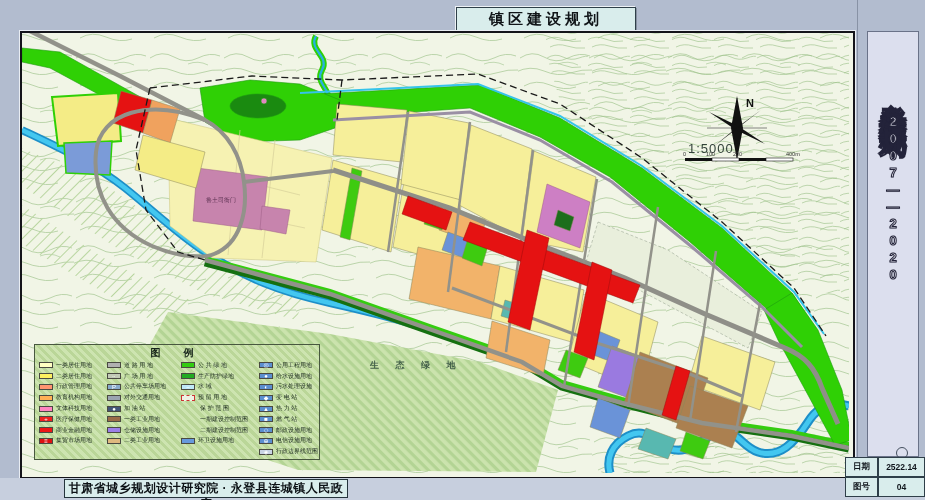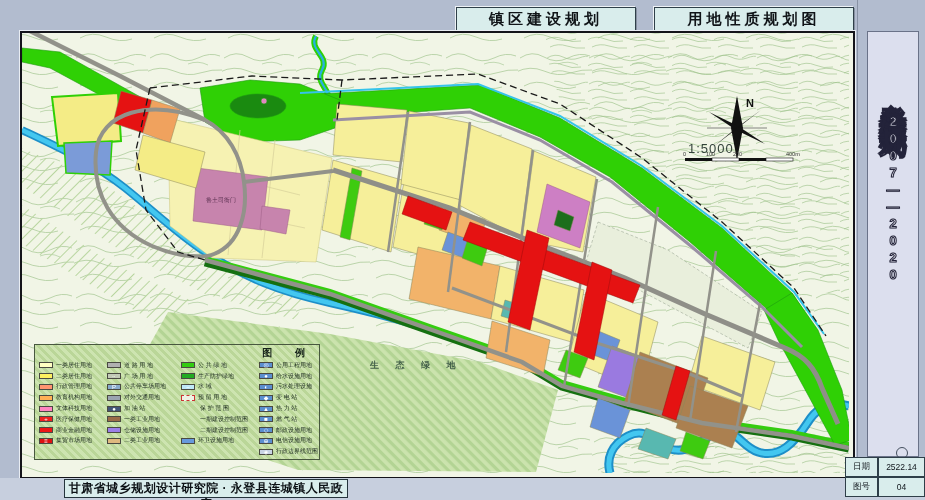--- a/index.html
+++ b/index.html
@@ -17,21 +17,21 @@
 
   
   .map-frame{position:absolute;left:20px;top:31px;width:831px;height:444px;
     border:2px solid #14141a;box-shadow:0 0 0 1px #e9edf3;background:#f1f5e6;overflow:hidden;}
   .map-frame svg{position:absolute;left:0;top:0;}
 
   
   .legend{position:absolute;left:12px;top:311px;width:286px;height:116px;
     background:repeating-linear-gradient(45deg,#cde4b0 0 3px,#bad698 3px 6px);
     border:1px solid #48583f;box-sizing:border-box;padding:1px 4px;}
-  .legend-title{font-size:10px;font-weight:bold;color:#16231a;text-align:right;
+  .legend-title{font-size:10px;font-weight:bold;color:#16231a;text-align:center;
     letter-spacing:10px;height:14px;line-height:14px;}
   .legend-cols{display:flex;}
   .lg-col{flex:0 0 auto;}
   .lg-col0{width:68px;} .lg-col1{width:74px;} .lg-col2{width:78px;} .lg-col3{width:66px;}
   .lg-row{display:flex;align-items:center;gap:3px;height:10.8px;}
   .lg-swatch{position:relative;width:14px;height:6px;flex:0 0 auto;
     border:0.5px solid #4a4a42;box-sizing:border-box;}
   .lg-swatch i{position:absolute;left:0;right:0;top:-2px;bottom:0;font-style:normal;
     color:#fff;font-size:6px;line-height:8px;text-align:center;}
   .lg-line{width:16px;height:0;border:none!important;border-top:2px dashed #c00;}
@@ -53,29 +53,28 @@
 
   
   .bottom-strip{position:absolute;left:0;top:478px;width:925px;height:22px;background:#c7cfde;}
   .credit-box{position:absolute;left:64px;top:479px;width:284px;height:19px;
     background:#d9edec;border:1.5px solid #25343c;box-sizing:border-box;
     font-size:12px;font-weight:bold;color:#0d1216;text-align:center;line-height:16px;
     letter-spacing:0.5px;z-index:4;}
   .info-table{position:absolute;left:845px;top:457px;width:80px;height:41px;
     display:grid;grid-template-columns:33px 47px;grid-template-rows:20px 20px;z-index:4;}
   .info-cell{background:#d9edec;border:1px solid #2f3f49;box-sizing:border-box;
-    font-size:8.5px;font-weight:normal;color:#10161c;display:flex;align-items:center;justify-content:center;}
+    font-size:8.5px;font-weight:bold;color:#10161c;display:flex;align-items:center;justify-content:center;}
 </style>
 </head>
 <body>
 
 <div class="stage">
 
   <div class="title-box left">镇区建设规划</div>
-  <div class="title-box right">用地性质规划图</div>
 
   <div class="map-frame">
     <svg width="827" height="440" viewBox="22 33 827 440" xmlns="http://www.w3.org/2000/svg">
       <defs>
         <pattern id="topo" width="74" height="48" patternUnits="userSpaceOnUse">
           <path d="M2 10 Q14 2 26 9 T50 10 T72 8" fill="none" stroke="#a4c792" stroke-width="0.8"></path>
           <path d="M-2 24 Q12 17 26 23 T52 25 T76 22" fill="none" stroke="#a4c792" stroke-width="0.8"></path>
           <path d="M6 38 Q18 31 32 37 T58 39" fill="none" stroke="#a4c792" stroke-width="0.8"></path>
           <path d="M40 16 Q50 12 60 17" fill="none" stroke="#a4c792" stroke-width="0.7"></path>
         </pattern>

